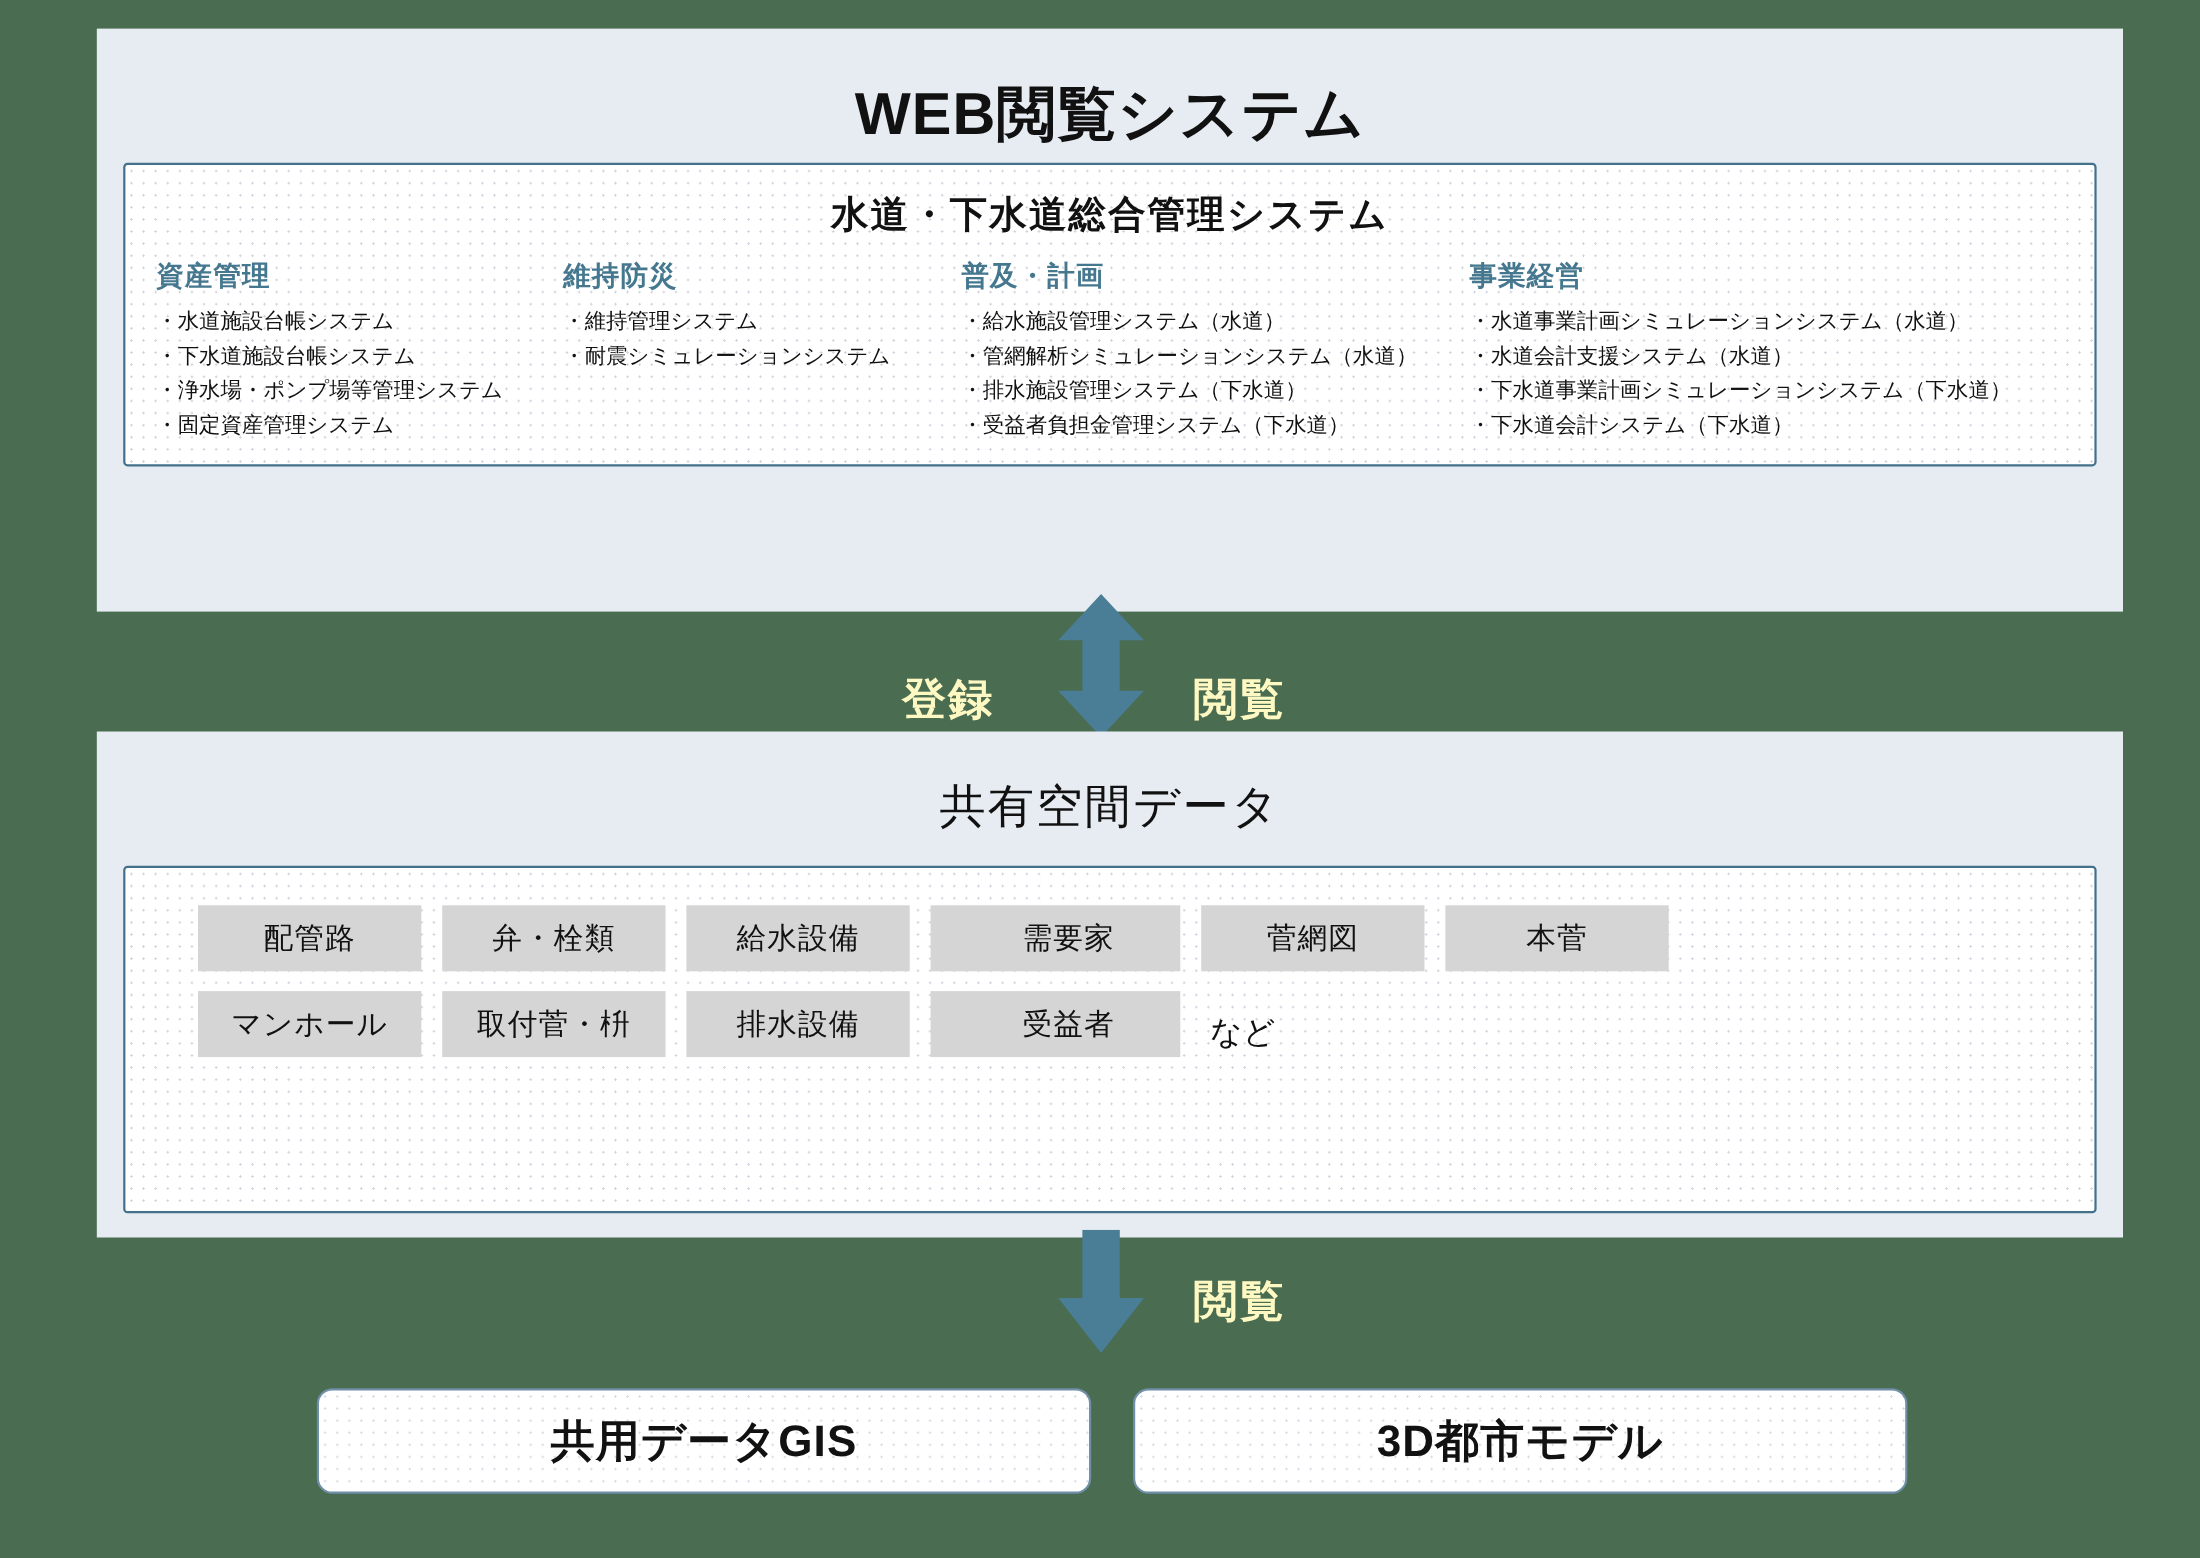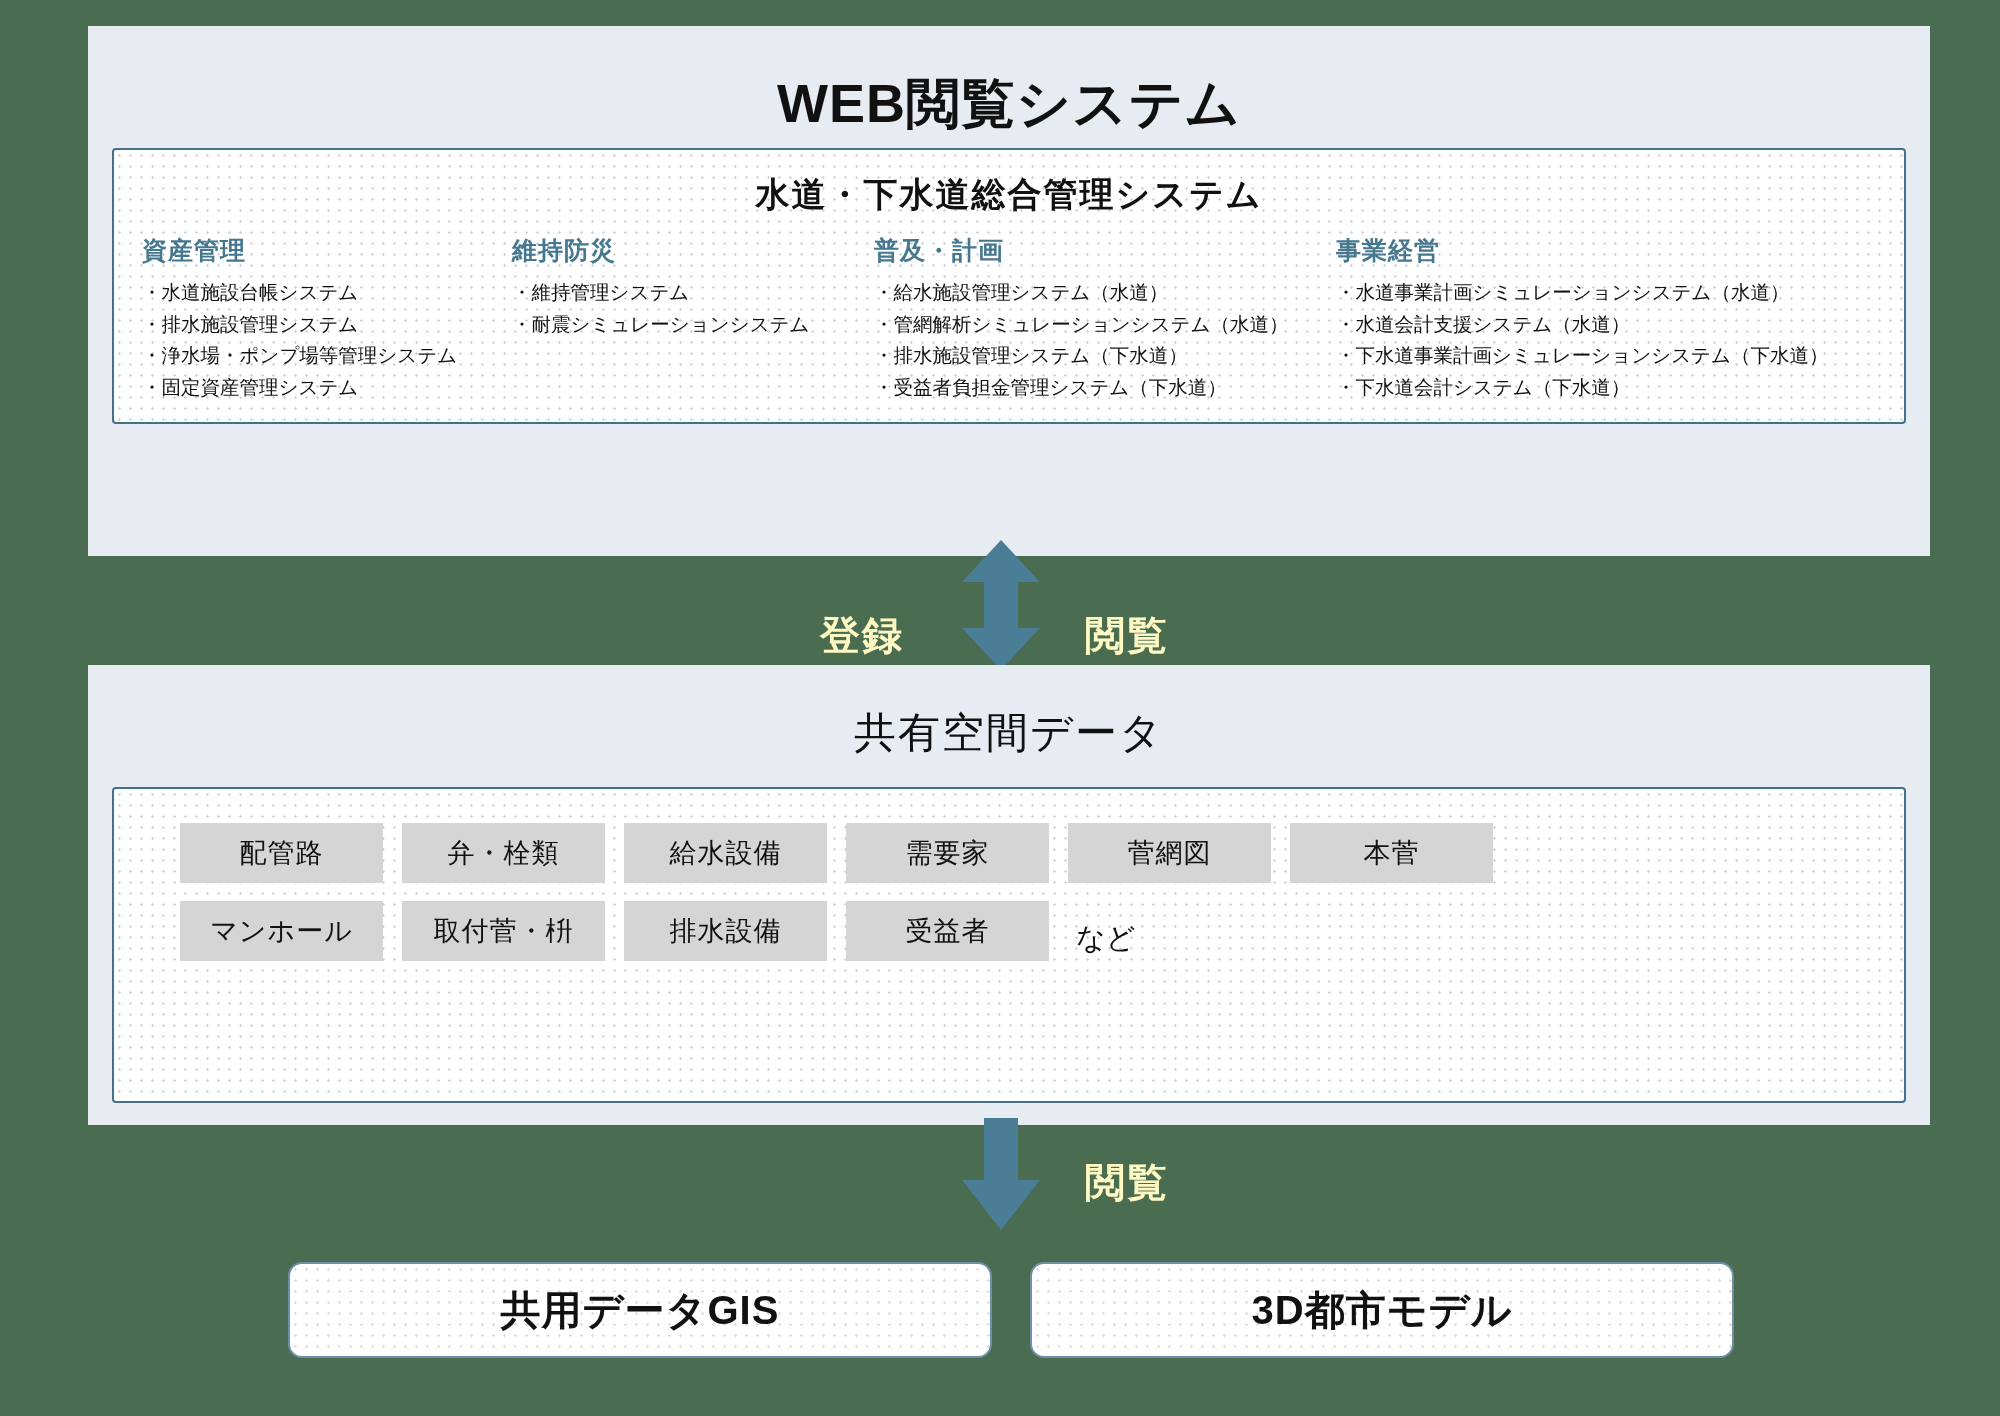--- a/index.html
+++ b/index.html
@@ -77,21 +77,21 @@
     color:#111;
     font-size:27px;
     height:60px;
     display:flex;align-items:center;justify-content:center;
     margin-right:19px;
     letter-spacing:1px;
   }
   .tag.w1{ width:203px; }
   .tag.w2{ width:203px; }
   .tag.w3{ width:203px; }
-  .tag.w4{ width:203px; }
+  .tag.w4{ width:203px;padding-left:24px; }
   .tag.w5{ width:203px; }
   .tag.w6{ width:203px; }
   .nado{
     font-size:29px; color:#111; margin-left:8px; align-self:flex-end;
     padding-bottom:2px;
   }
 
   
   .arrow-wrap{ position:absolute; }
   #arrow-double{
@@ -134,21 +134,21 @@
 
     <div class="inner-card" id="sys-card">
       <div id="sys-card-title">水道・下水道総合管理システム</div>
 
       <div class="cols">
 
         <div class="col" style="width:370px;padding-left:28px;">
           <div class="col-head">資産管理</div>
           <ul>
             <li>・水道施設台帳システム</li>
-            <li>・排水施設管理システム</li>
+            <li>・下水道施設台帳システム</li>
             <li>・浄水場・ポンプ場等管理システム</li>
             <li>・固定資産管理システム</li>
           </ul>
         </div>
 
         <div class="col" style="width:362px;">
           <div class="col-head">維持防災</div>
           <ul>
             <li>・維持管理システム</li>
             <li>・耐震シミュレーションシステム</li>

